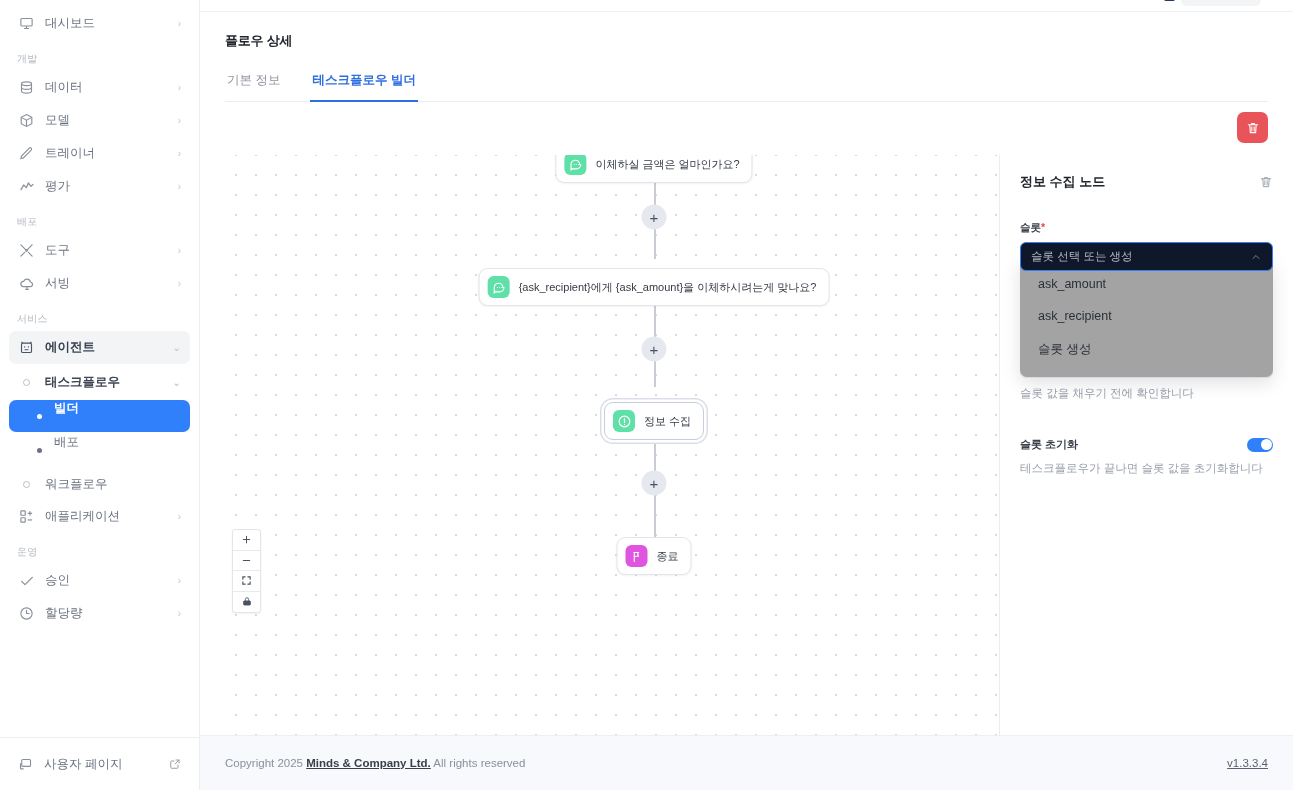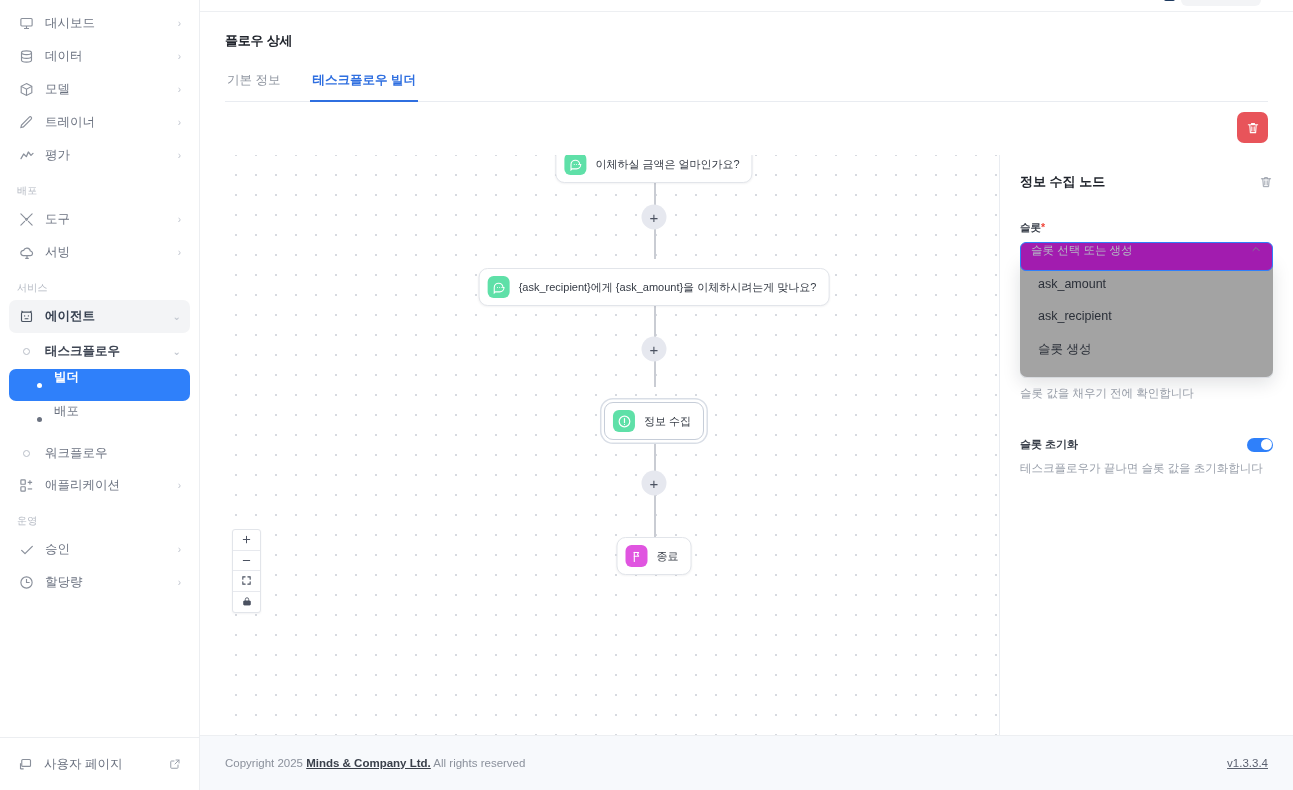--- a/index.html
+++ b/index.html
@@ -125,21 +125,21 @@
   .rpanel { width: 293px; flex: 0 0 293px; background: #ffffff; padding: 18px 20px 0 20px; position: relative; }
   .rp-head { display: flex; align-items: center; justify-content: space-between; }
   .rp-title { font-size: 13px; font-weight: 700; color: #20242c; }
   .rp-del { cursor: pointer; color: #9aa0ab; display: flex; }
 
   .field-label { font-size: 10.5px; font-weight: 700; color: #3a404b; margin-top: 30px; margin-bottom: 7px; }
   .req { color: #f04438; }
 
   .select-box {
     height: 29px; border: 1.4px solid #2f80fa; border-radius: 6px;
-    display: flex; padding: 0 10px; cursor: pointer; background: #a21caf;
+    display: flex; align-items: center; padding: 0 10px; cursor: pointer; background: #0f172a;
     position: relative; z-index: 3;
   }
   .select-box .ph { font-size: 11.5px; color: #b4b9c3; flex: 1 1 auto; }
   .caret { color: #7b8292; }
 
   .dropdown {
     position: absolute; left: 20px; right: 20px; top: 105px;
     background: #a3a3a3; border-radius: 0 0 7px 7px;
     box-shadow: 0 6px 18px rgba(16,24,40,.13), 0 1px 0 #eceef1;
     padding: 8px 0 10px 0; z-index: 2;
@@ -177,20 +177,21 @@
         <span class="ic">
           <svg width="15" height="15" viewBox="0 0 24 24" fill="none" stroke="currentColor" stroke-width="1.8">
               <rect x="3" y="4" width="18" height="12" rx="1.5"></rect>
               <path d="M8 20h8M12 16v4"></path>
             </svg>
         </span>
         <span class="lbl">대시보드</span>
         <span class="chev">›</span>
       </div>
 
+      <div class="sb-section-label">개발</div>
 
       <div class="sb-item">
         <span class="ic">
           <svg width="15" height="15" viewBox="0 0 24 24" fill="none" stroke="currentColor" stroke-width="1.8">
               <ellipse cx="12" cy="6" rx="8" ry="3"></ellipse>
               <path d="M4 6v12c0 1.7 3.6 3 8 3s8-1.3 8-3V6"></path>
               <path d="M4 12c0 1.7 3.6 3 8 3s8-1.3 8-3"></path>
             </svg>
         </span>
         <span class="lbl">데이터</span>

